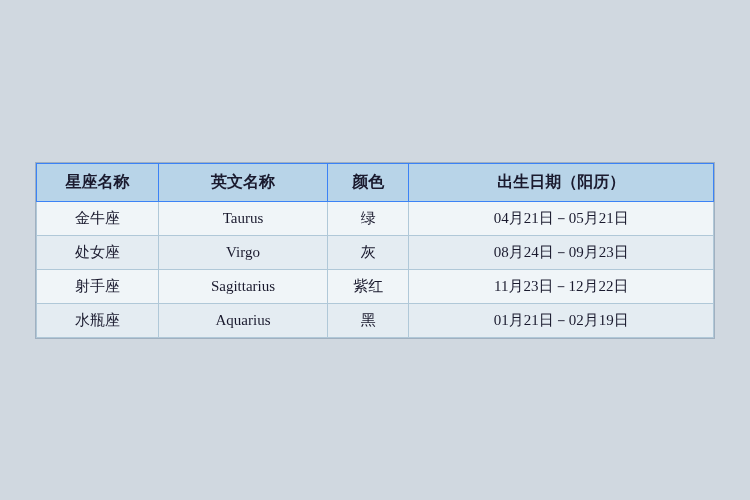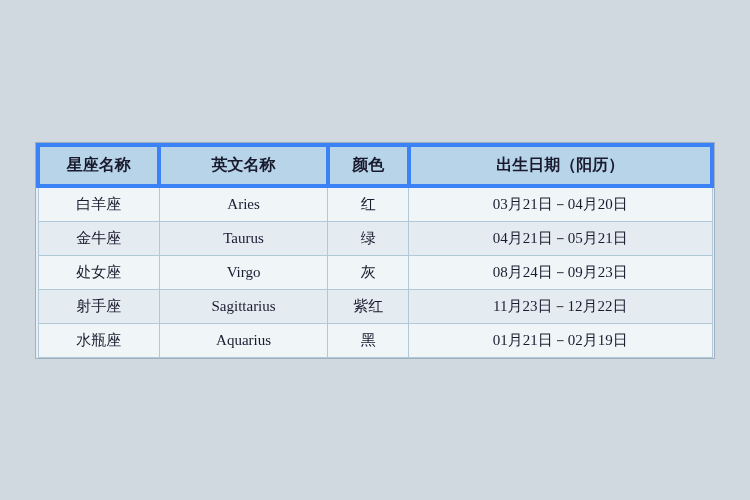--- a/index.html
+++ b/index.html
@@ -27,21 +27,21 @@
     table {
       width: 100%;
       border-collapse: collapse;
     }
 
     thead tr {
       background-color: #b8d4e8;
     }
 
     thead th {
-      border: 4px solid #3b82f6;
+      border: 1px solid #3b82f6;
       padding: 8px 6px;
       text-align: center;
       font-size: 16px;
       font-weight: bold;
       color: #1a1a2e;
     }
 
     tbody tr {
       background-color: #f0f5f8;
     }
@@ -70,26 +70,20 @@
   <table>
     <thead>
       <tr>
         <th class="col-chinese">星座名称</th>
         <th class="col-english">英文名称</th>
         <th class="col-color">颜色</th>
         <th class="col-date">出生日期（阳历）</th>
       </tr>
     </thead>
     <tbody id="table-body">
-    <tr>
-          <td>白羊座</td>
-          <td>Aries</td>
-          <td>红</td>
-          <td>03月21日－04月20日</td>
-        </tr>
         <tr>
           <td>金牛座</td>
           <td>Taurus</td>
           <td>绿</td>
           <td>04月21日－05月21日</td>
         </tr>
         <tr>
           <td>处女座</td>
           <td>Virgo</td>
           <td>灰</td>

